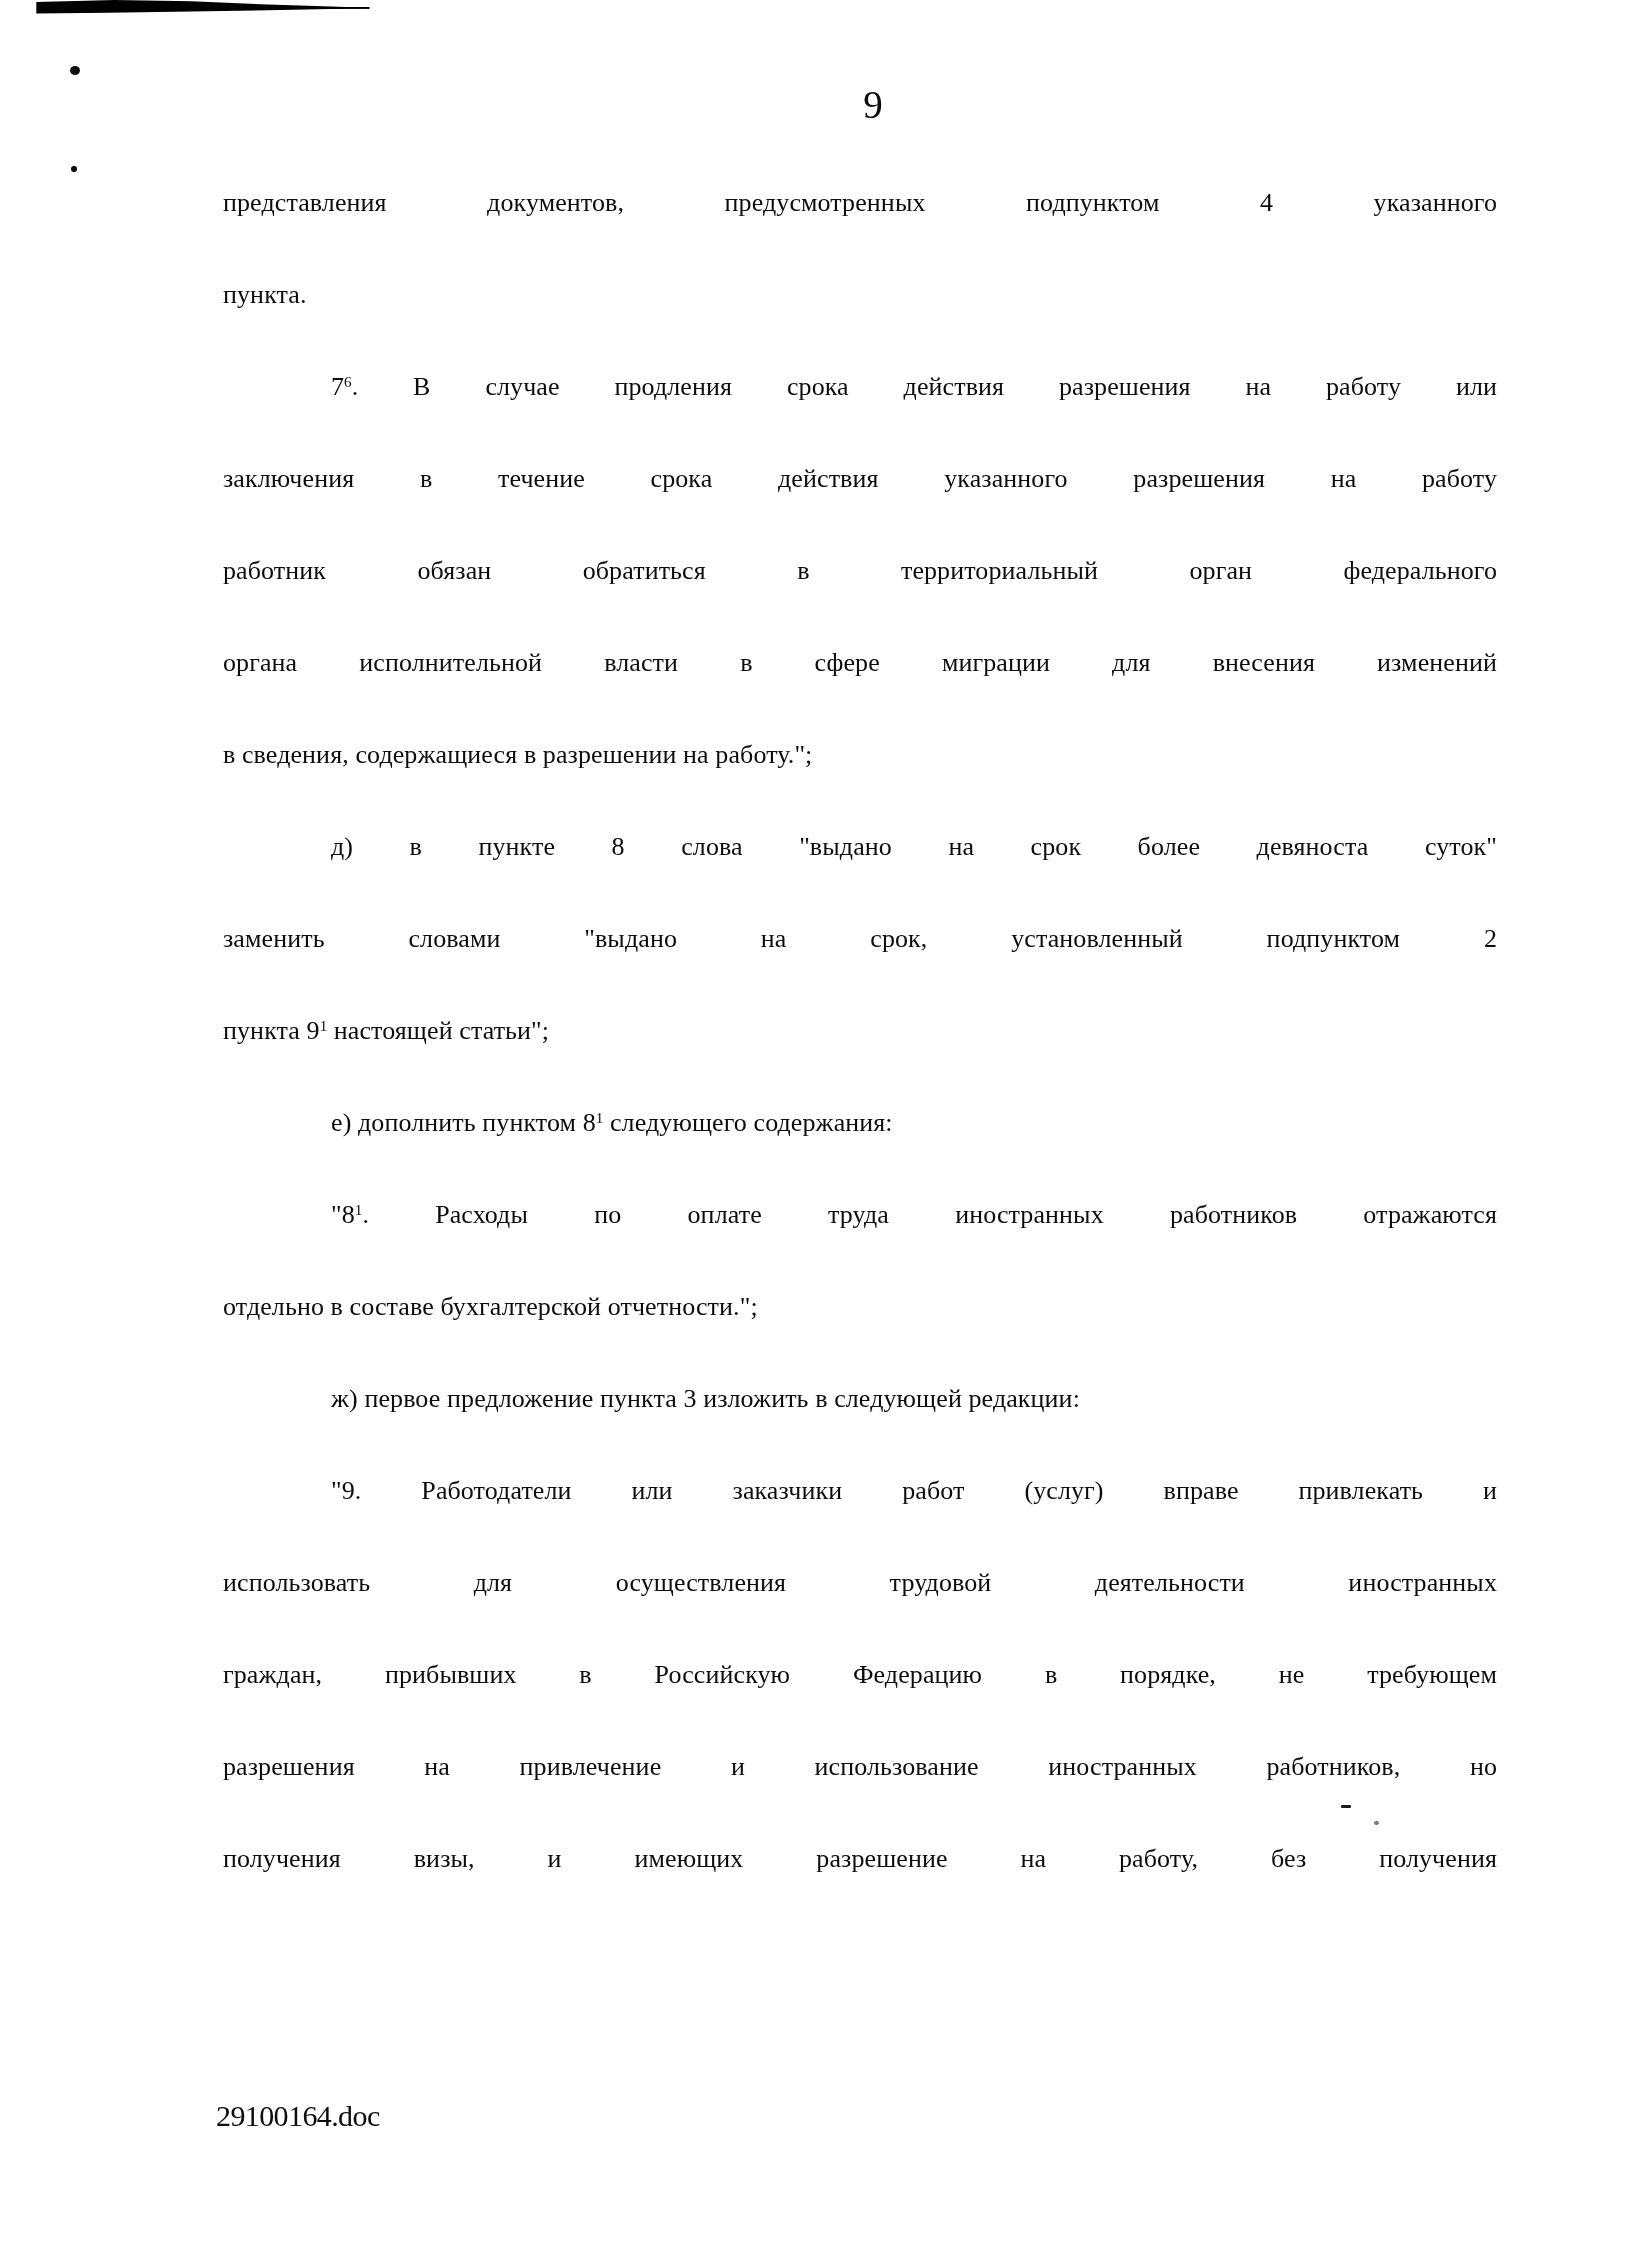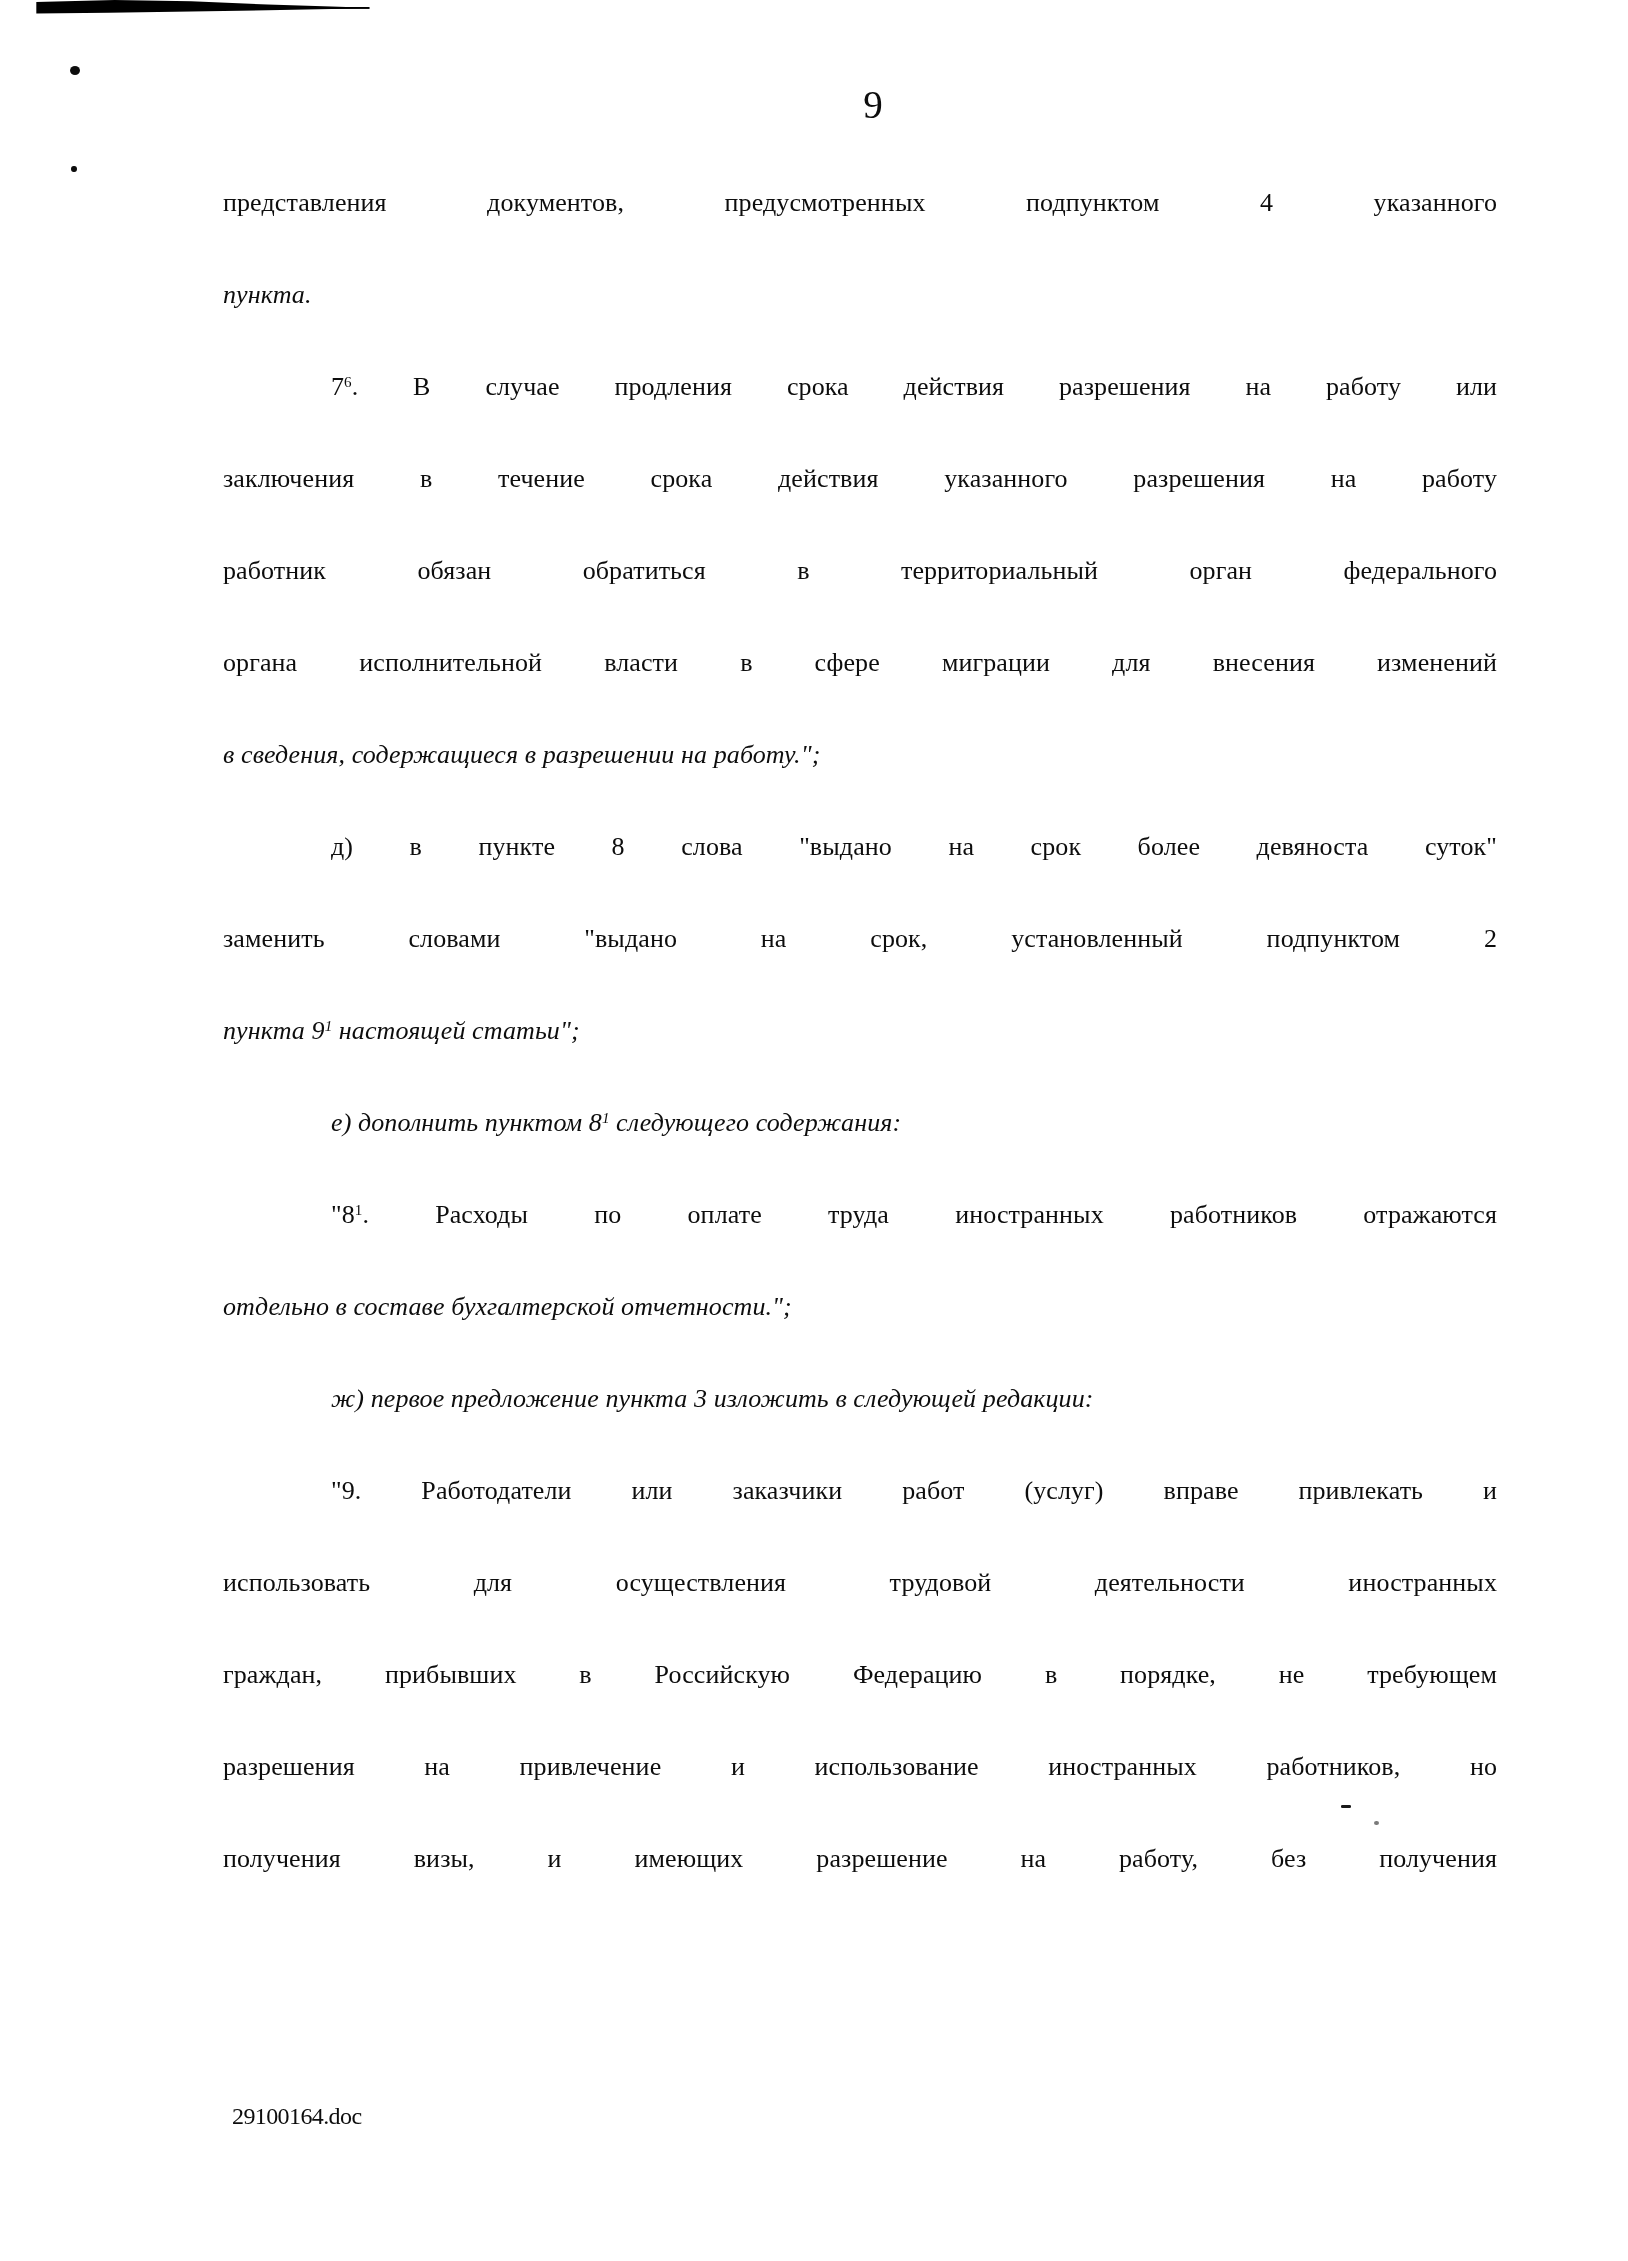--- a/index.html
+++ b/index.html
@@ -50,35 +50,34 @@
   .para { margin: 0; }
   .ln {
     height: 92px;
     line-height: 92px;
     text-align: justify;
     text-align-last: justify;
   }
   .ln.left {
     text-align: right;
     text-align-last: left;
-    font-style: italic;
   }
   .ln.indent { text-indent: 108px; }
   .sup {
     font-size: 0.58em;
     line-height: 0;
     position: relative;
     top: -0.52em;
     letter-spacing: 0;
   }
   .footer-filename {
     position: absolute;
-    left: 232px;
+    left: 216px;
     top: 2100px;
-    font-size: 24px;
+    font-size: 30px;
     letter-spacing: -0.6px;
     line-height: 32px;
   }
 </style>
 </head>
 <body>
 
 <div class="page">
 
   <svg class="scan-bar" width="446" height="25.5" viewBox="0 0 700 40" aria-hidden="true">

